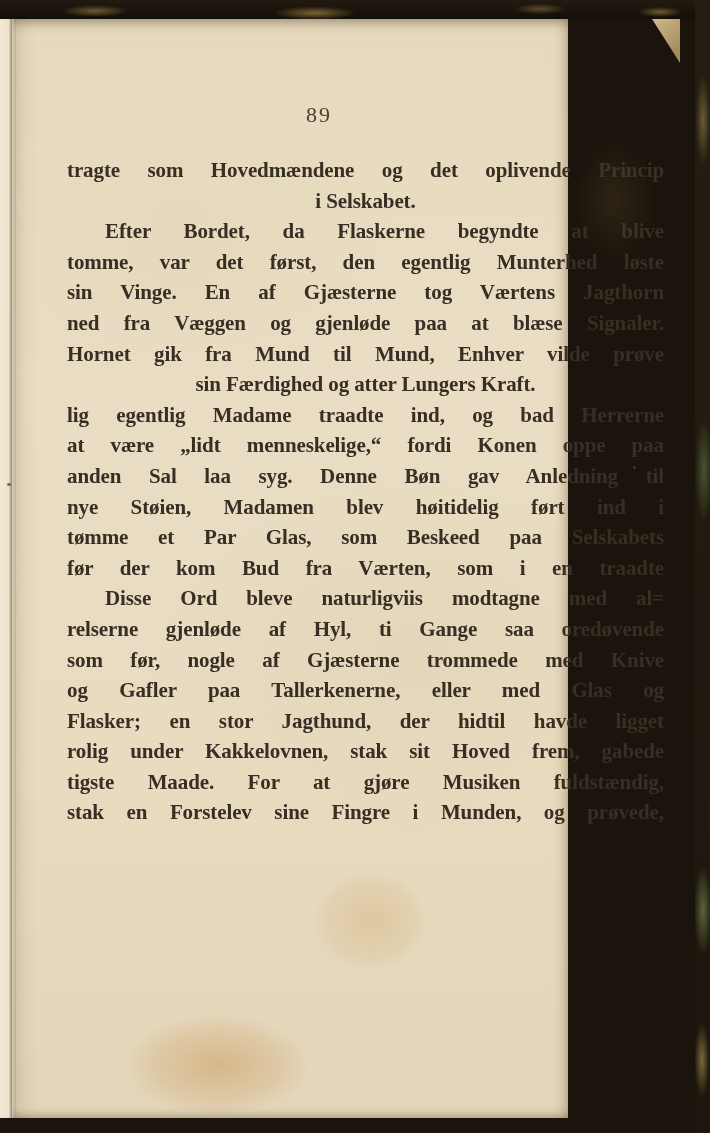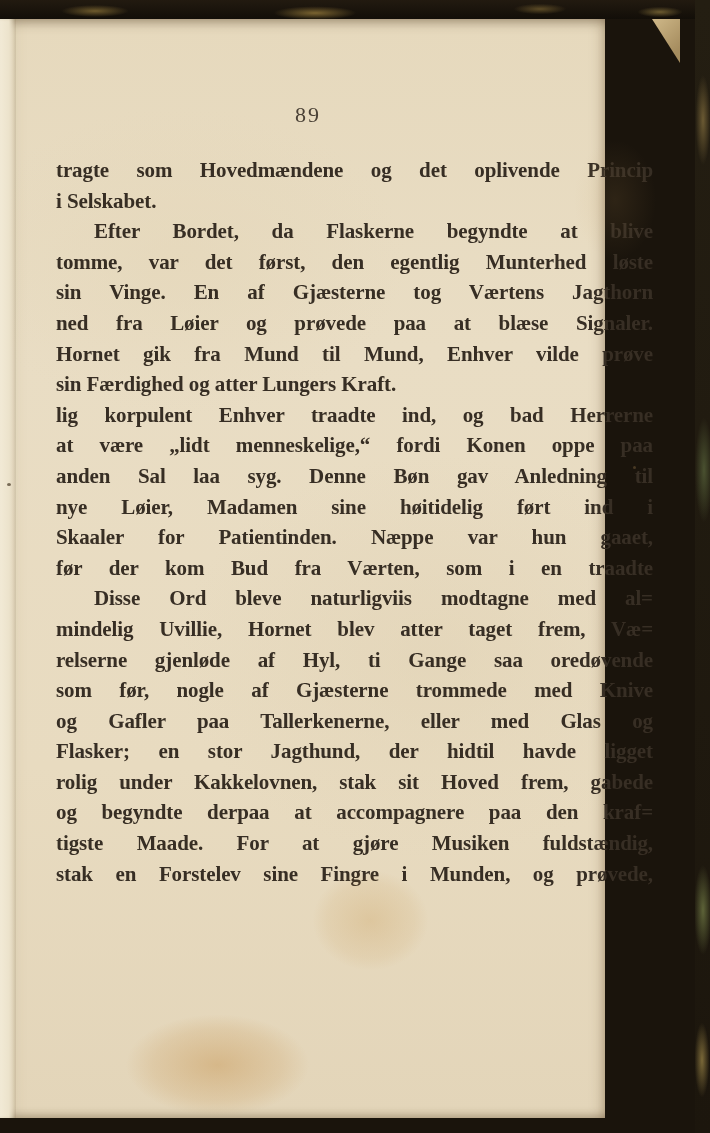--- a/index.html
+++ b/index.html
@@ -40,21 +40,21 @@
       linear-gradient(90deg,#cdb78c 0%,#b79e6f 40%,#97805--5 70%,#6e5936 100%);
     background-blend-mode:normal;
   }
   .corner-cut{
     position:absolute;left:652px;top:19px;width:28px;height:44px;
     clip-path:polygon(0 0,100% 0,100% 100%);
     background:linear-gradient(135deg,#cab384 10%,#a58c5e 80%);
   }
   
   .book-page{
-    position:absolute;left:1px;top:19px;width:604px;height:1099px;
+    position:absolute;left:12px;top:19px;width:556px;height:1099px;
     background:
       radial-gradient(ellipse 320px 220px at 30% 22%, rgba(228,214,184,.55), rgba(228,214,184,0) 70%),
       radial-gradient(ellipse 360px 280px at 72% 58%, rgba(223,208,178,.45), rgba(223,208,178,0) 72%),
       linear-gradient(180deg,#e6d9bd 0%,#e9ddc4 30%,#e8dbc0 68%,#e3d5b9 100%);
     box-shadow:
       inset 0 9px 12px -6px rgba(80,60,35,.45),
       inset 0 -8px 10px -6px rgba(80,60,35,.35),
       inset -8px 0 14px -6px rgba(120,95,60,.40),
       inset 22px 0 20px -16px rgba(100,80,50,.22);
   }
@@ -83,56 +83,55 @@
     position:absolute;left:294px;top:83px;
     font-size:22px;font-weight:400;letter-spacing:2px;color:#4a4136;
   }
   .text-block{
     position:absolute;left:55px;top:136px;width:597px;
   }
   .line{
     height:30.6px;line-height:30.6px;overflow:hidden;
     font-size:21px;font-weight:700;color:#372e24;
     letter-spacing:-0.1px;
+    text-align:center;
   }
   .line.j{text-align:justify;text-align-last:justify;}
   .line.ind{text-indent:38px;}
 </style>
 </head>
 <body>
 
 <div class="binding-top"></div>
 <div class="cover-right"></div>
 <div class="page-edge-right"></div>
 
 <div class="book-page">
   <div class="page-number">89</div>
   <div class="text-block">
       <div class="line j">tragte som Hovedmændene og det oplivende Princip</div>
       <div class="line">i Selskabet.</div>
       <div class="line j ind">Efter Bordet, da Flaskerne begyndte at blive</div>
       <div class="line j">tomme, var det først, den egentlig Munterhed løste</div>
       <div class="line j">sin Vinge. En af Gjæsterne tog Værtens Jagthorn</div>
-      <div class="line j">ned fra Løier og prøvede paa at blæse Signaler.</div>
+      <div class="line j">ned fra Væggen og gjenløde paa at blæse Signaler.</div>
       <div class="line j">Hornet gik fra Mund til Mund, Enhver vilde prøve</div>
       <div class="line">sin Færdighed og atter Lungers Kraft.</div>
-      <div class="line j">lig korpulent Enhver traadte ind, og bad Herrerne</div>
+      <div class="line j">lig egentlig Madame traadte ind, og bad Herrerne</div>
       <div class="line j">at være „lidt menneskelige,“ fordi Konen oppe paa</div>
       <div class="line j">anden Sal laa syg. Denne Bøn gav Anledning til</div>
-      <div class="line j">nye Løier, Madamen sine høitidelig ført ind i</div>
-      <div class="line j">Skaaler for Patientinden. Næppe var hun gaaet,</div>
+      <div class="line j">nye Støien, Madamen blev høitidelig ført ind i</div>
+      <div class="line j">tømme et Par Glas, som Beskeed paa Selskabets</div>
       <div class="line j">før der kom Bud fra Værten, som i en traadte</div>
       <div class="line j ind">Disse Ord bleve naturligviis modtagne med al=</div>
-      <div class="line j">mindelig Uvillie, Hornet blev atter taget frem, Væ=</div>
       <div class="line j">relserne gjenløde af Hyl, ti Gange saa oredøvende</div>
       <div class="line j">som før, nogle af Gjæsterne trommede med Knive</div>
       <div class="line j">og Gafler paa Tallerkenerne, eller med Glas og</div>
       <div class="line j">Flasker; en stor Jagthund, der hidtil havde ligget</div>
       <div class="line j">rolig under Kakkelovnen, stak sit Hoved frem, gabede</div>
-      <div class="line j">og begyndte derpaa at accompagnere paa den kraf=</div>
       <div class="line j">tigste Maade. For at gjøre Musiken fuldstændig,</div>
       <div class="line j">stak en Forstelev sine Fingre i Munden, og prøvede,</div>
     </div>
 </div>
 
 <div class="page-left-edge"></div>
 <div class="corner-cut"></div>
 
 <div class="stain stain-bottom"></div>
 <div class="stain stain-mid"></div>

